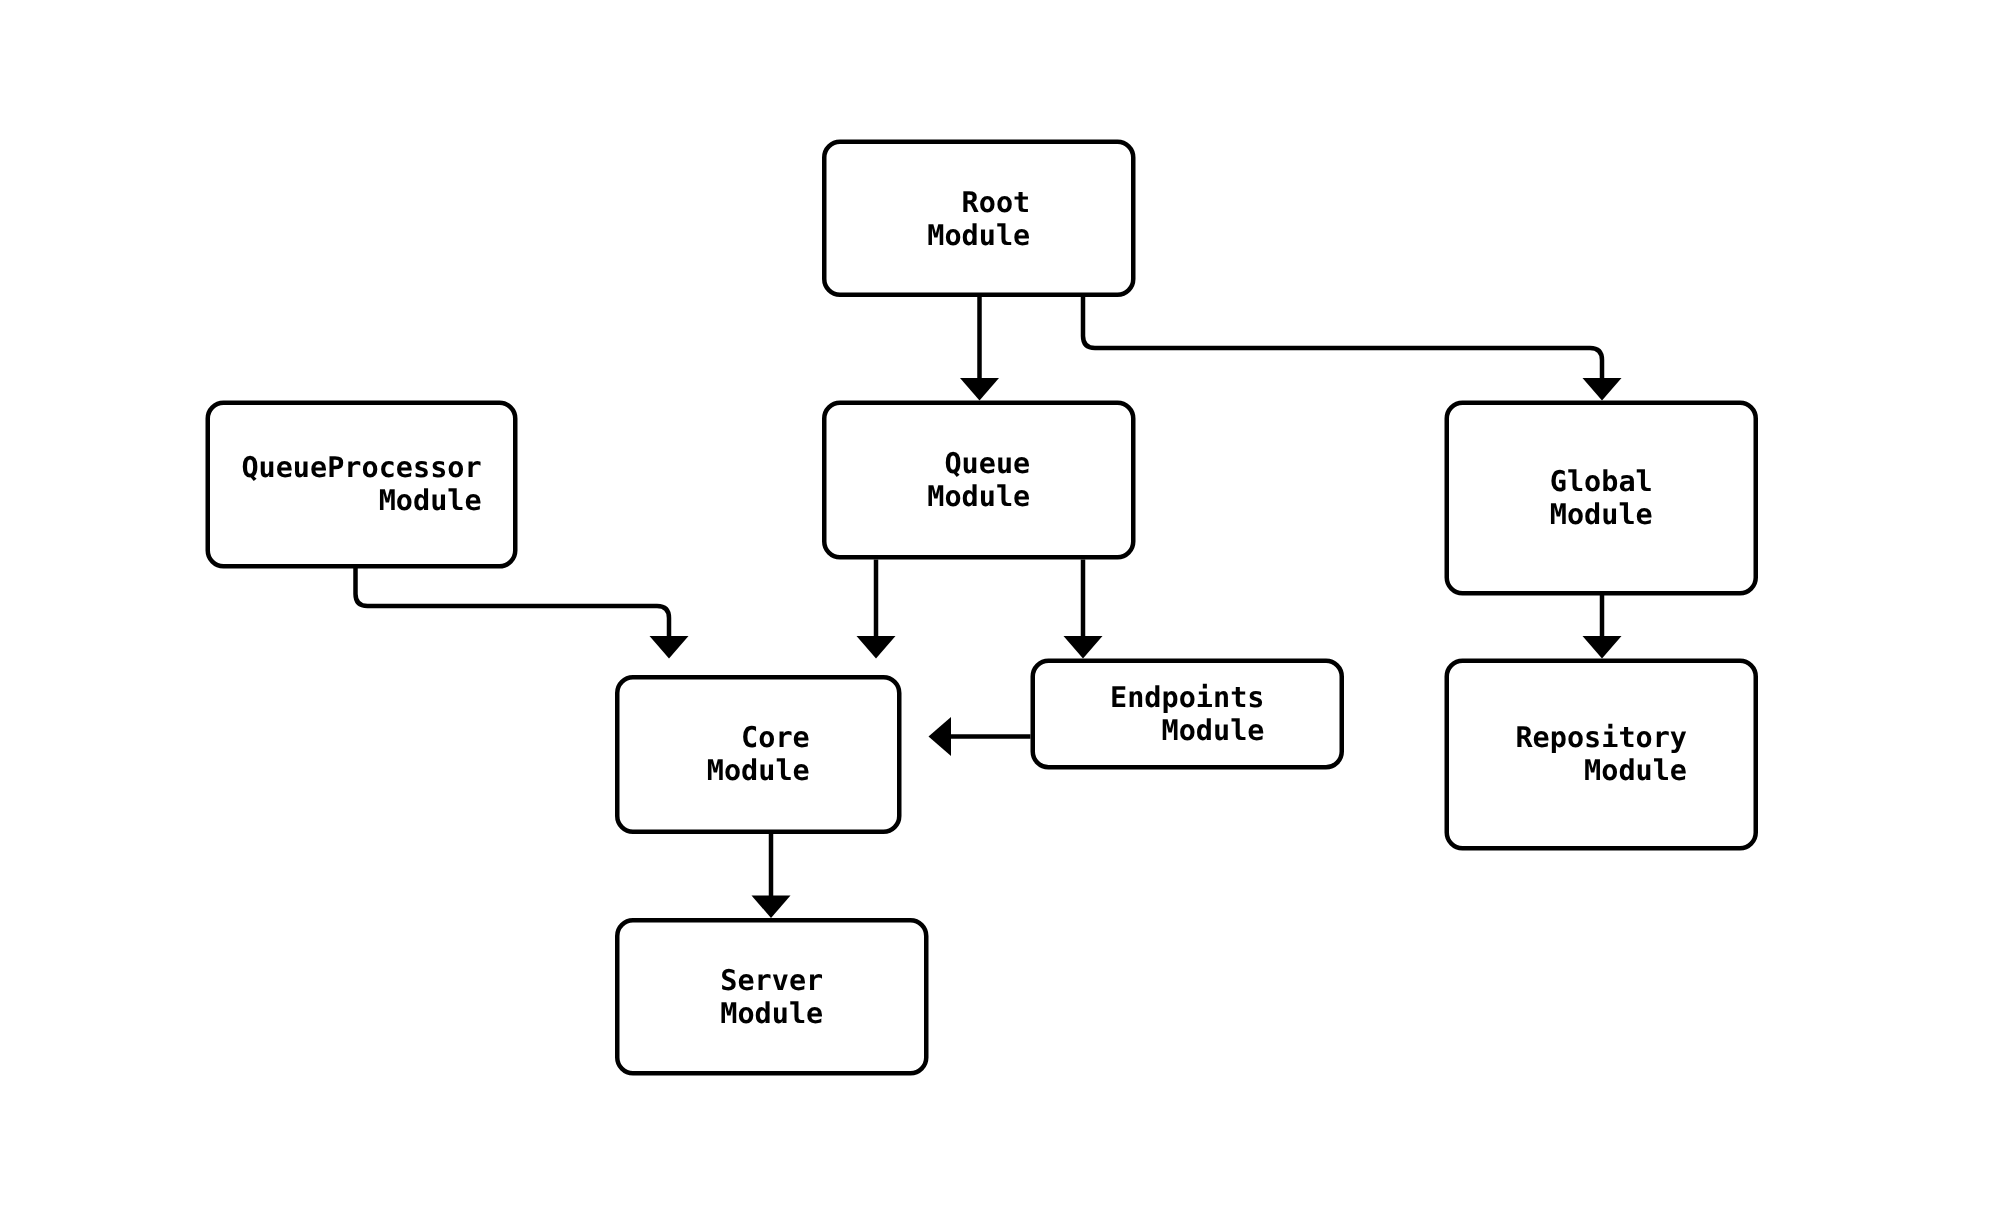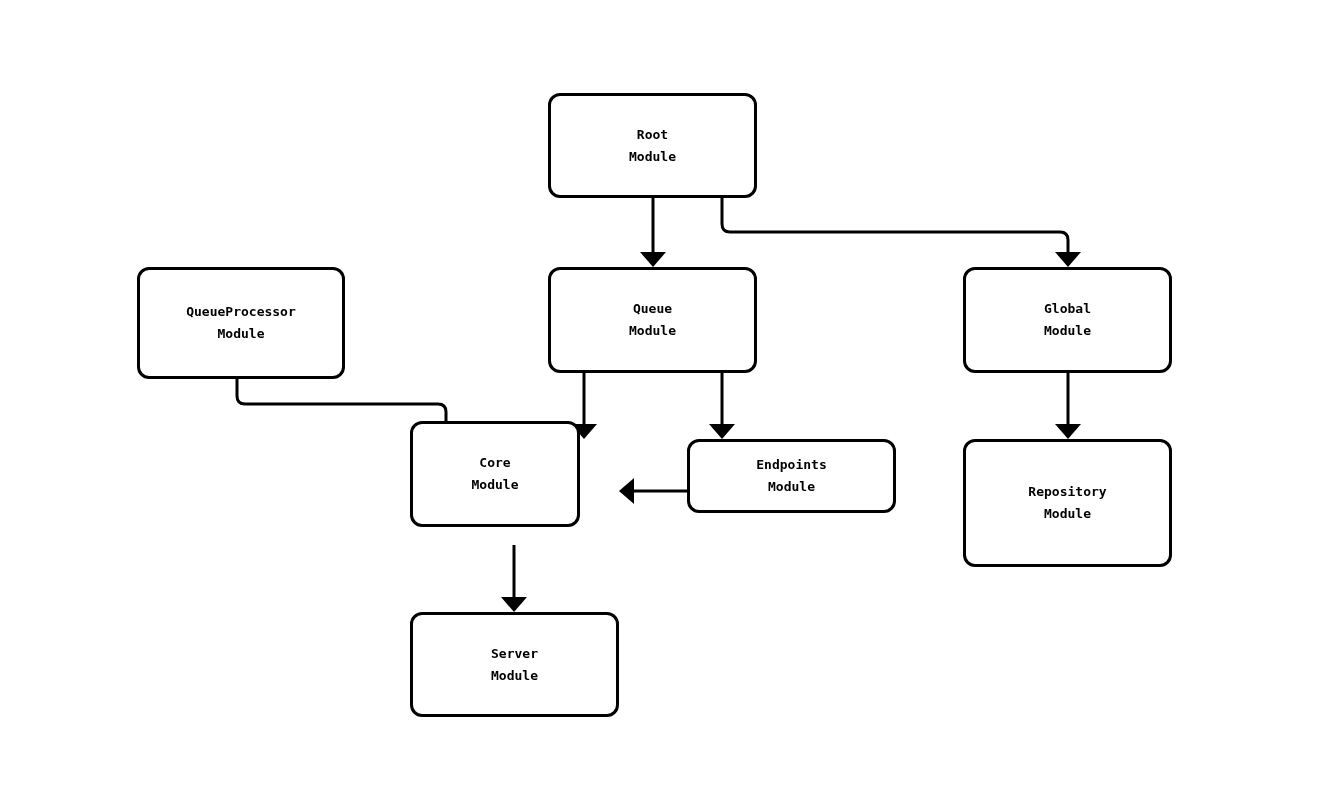--- a/index.html
+++ b/index.html
@@ -33,24 +33,24 @@
     position: absolute;
     box-sizing: border-box;
     background: #ffffff;
     border: 3px solid #000000;
     border-radius: 12px;
     display: flex;
     align-items: center;
     justify-content: center;
   }
   .label {
-    text-align: center;
+    text-align: right;
     color: #000000;
     font-weight: bold;
-    font-size: 13px;
+    font-size: 19px;
     line-height: 22px;
   }
   .label span {
     display: block;
     white-space: nowrap;
   }
 </style>
 </head>
 <body>
 
@@ -113,28 +113,28 @@
     </div>
   </div>
 
   <div class="node" style="left:548px;top:267px;width:209px;height:106px">
     <div class="label">
       <span>Queue</span>
       <span>Module</span>
     </div>
   </div>
 
-  <div class="node" style="left:963px;top:267px;width:209px;height:106px">
+  <div class="node" style="left:963px;top:267px;width:209px;height:130px">
     <div class="label">
       <span>Global</span>
       <span>Module</span>
     </div>
   </div>
 
-  <div class="node" style="left:410px;top:421px;width:170px;height:106px">
+  <div class="node" style="left:410px;top:450px;width:191px;height:106px">
     <div class="label">
       <span>Core</span>
       <span>Module</span>
     </div>
   </div>
 
   <div class="node" style="left:687px;top:439px;width:209px;height:74px">
     <div class="label">
       <span>Endpoints</span>
       <span>Module</span>

